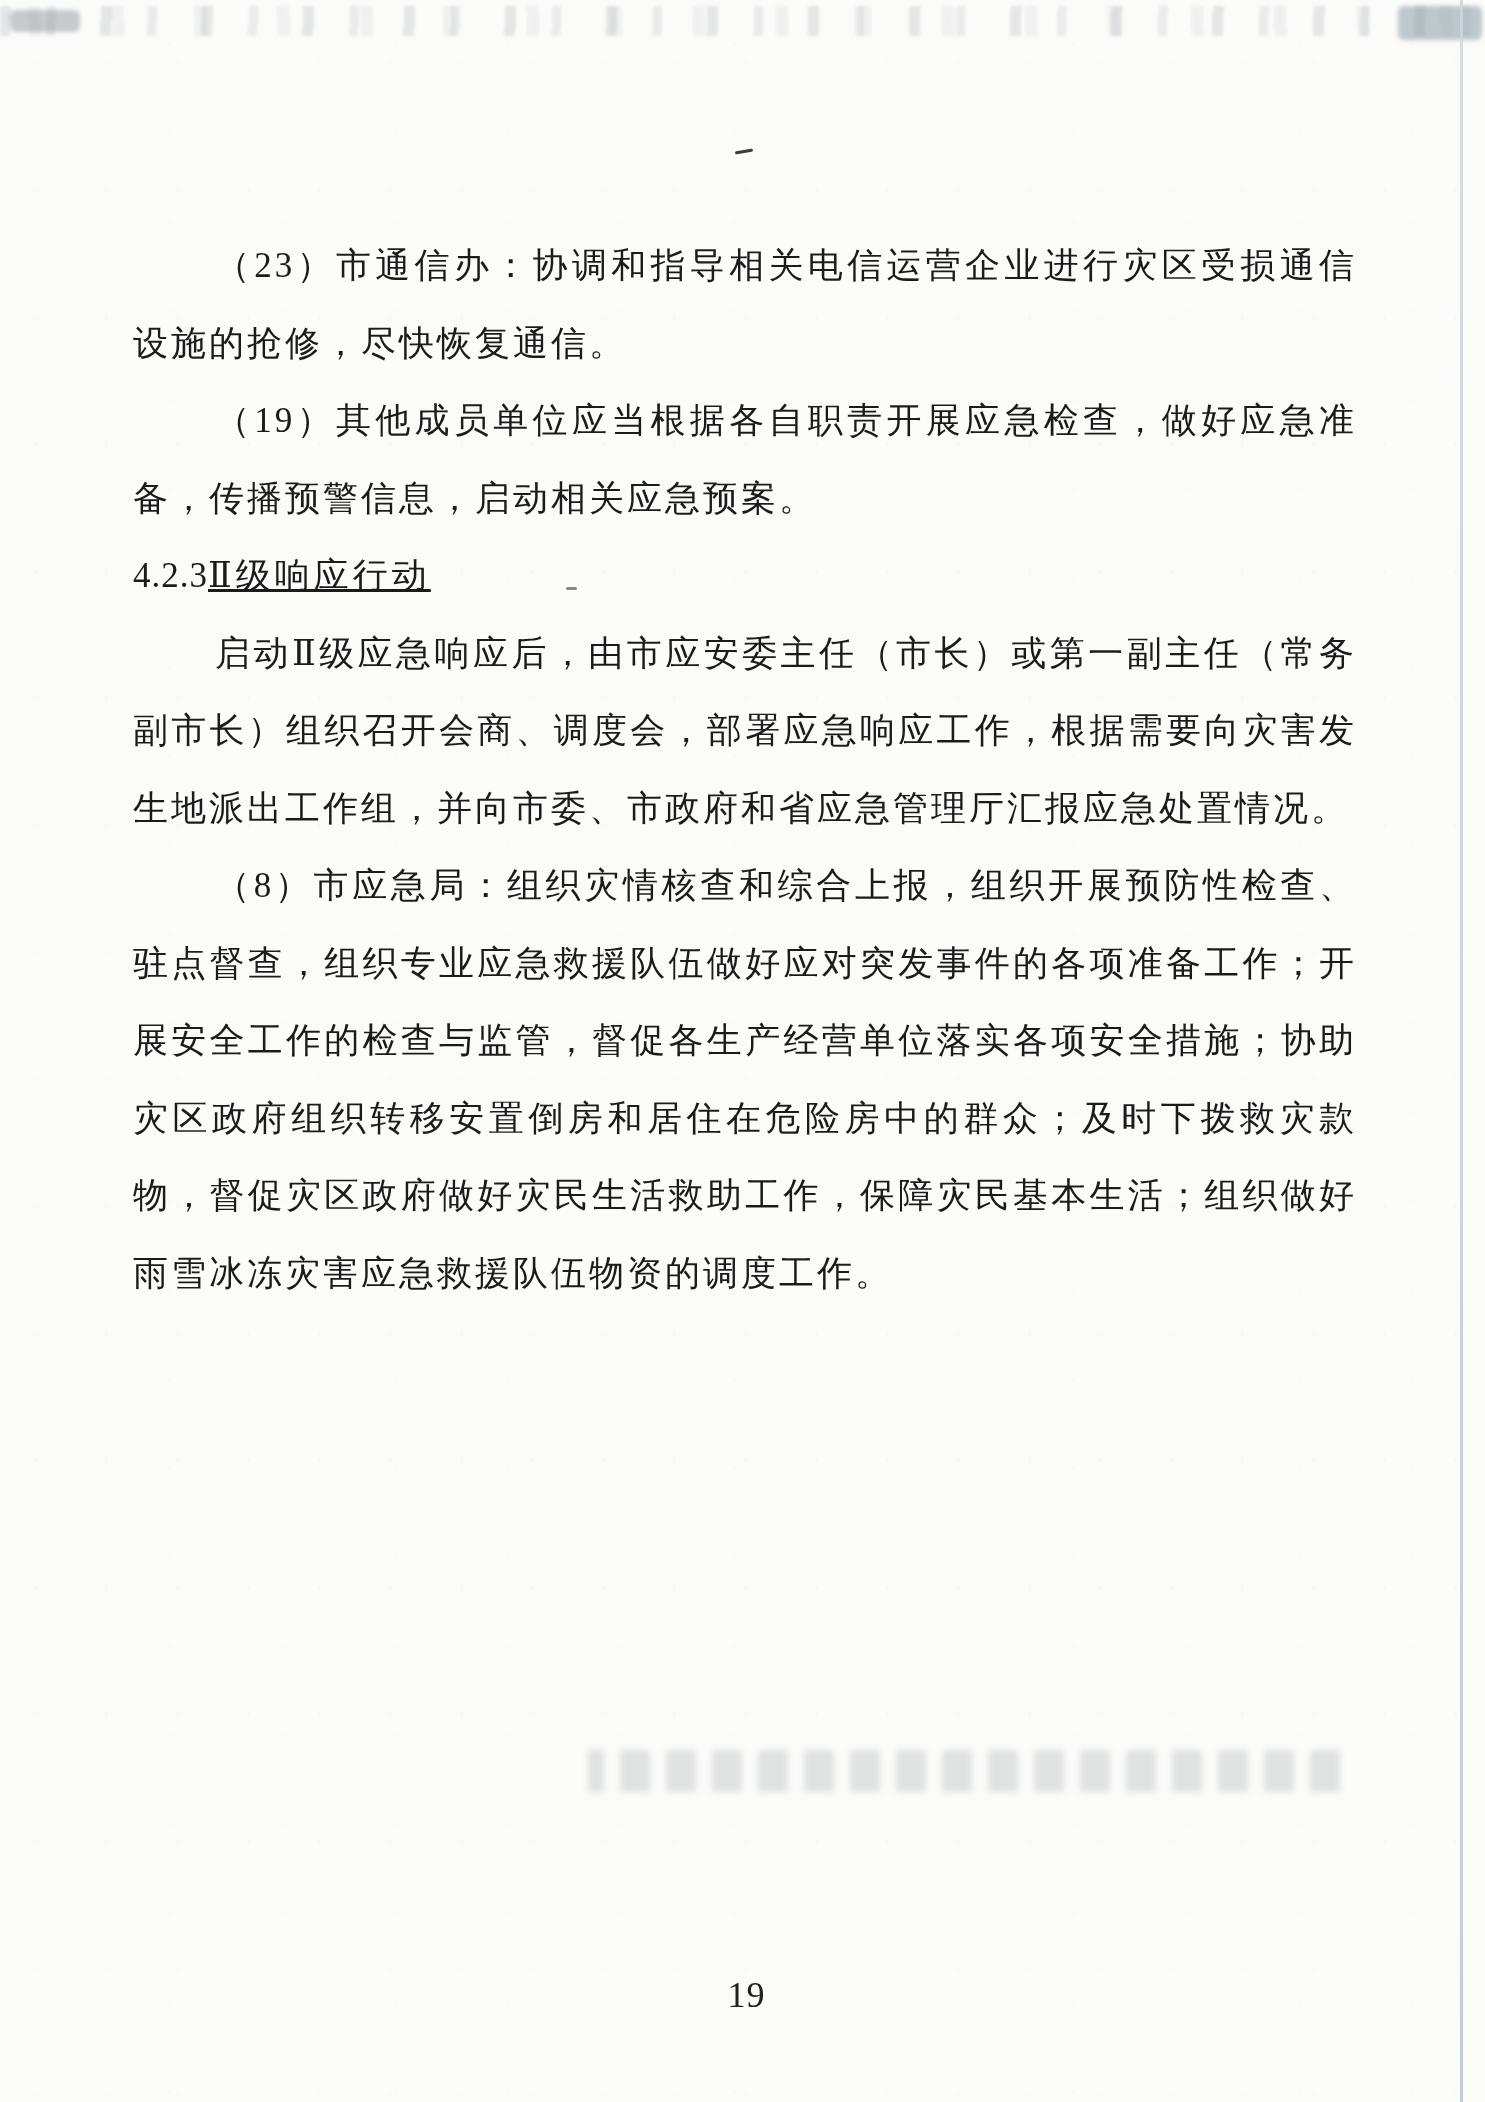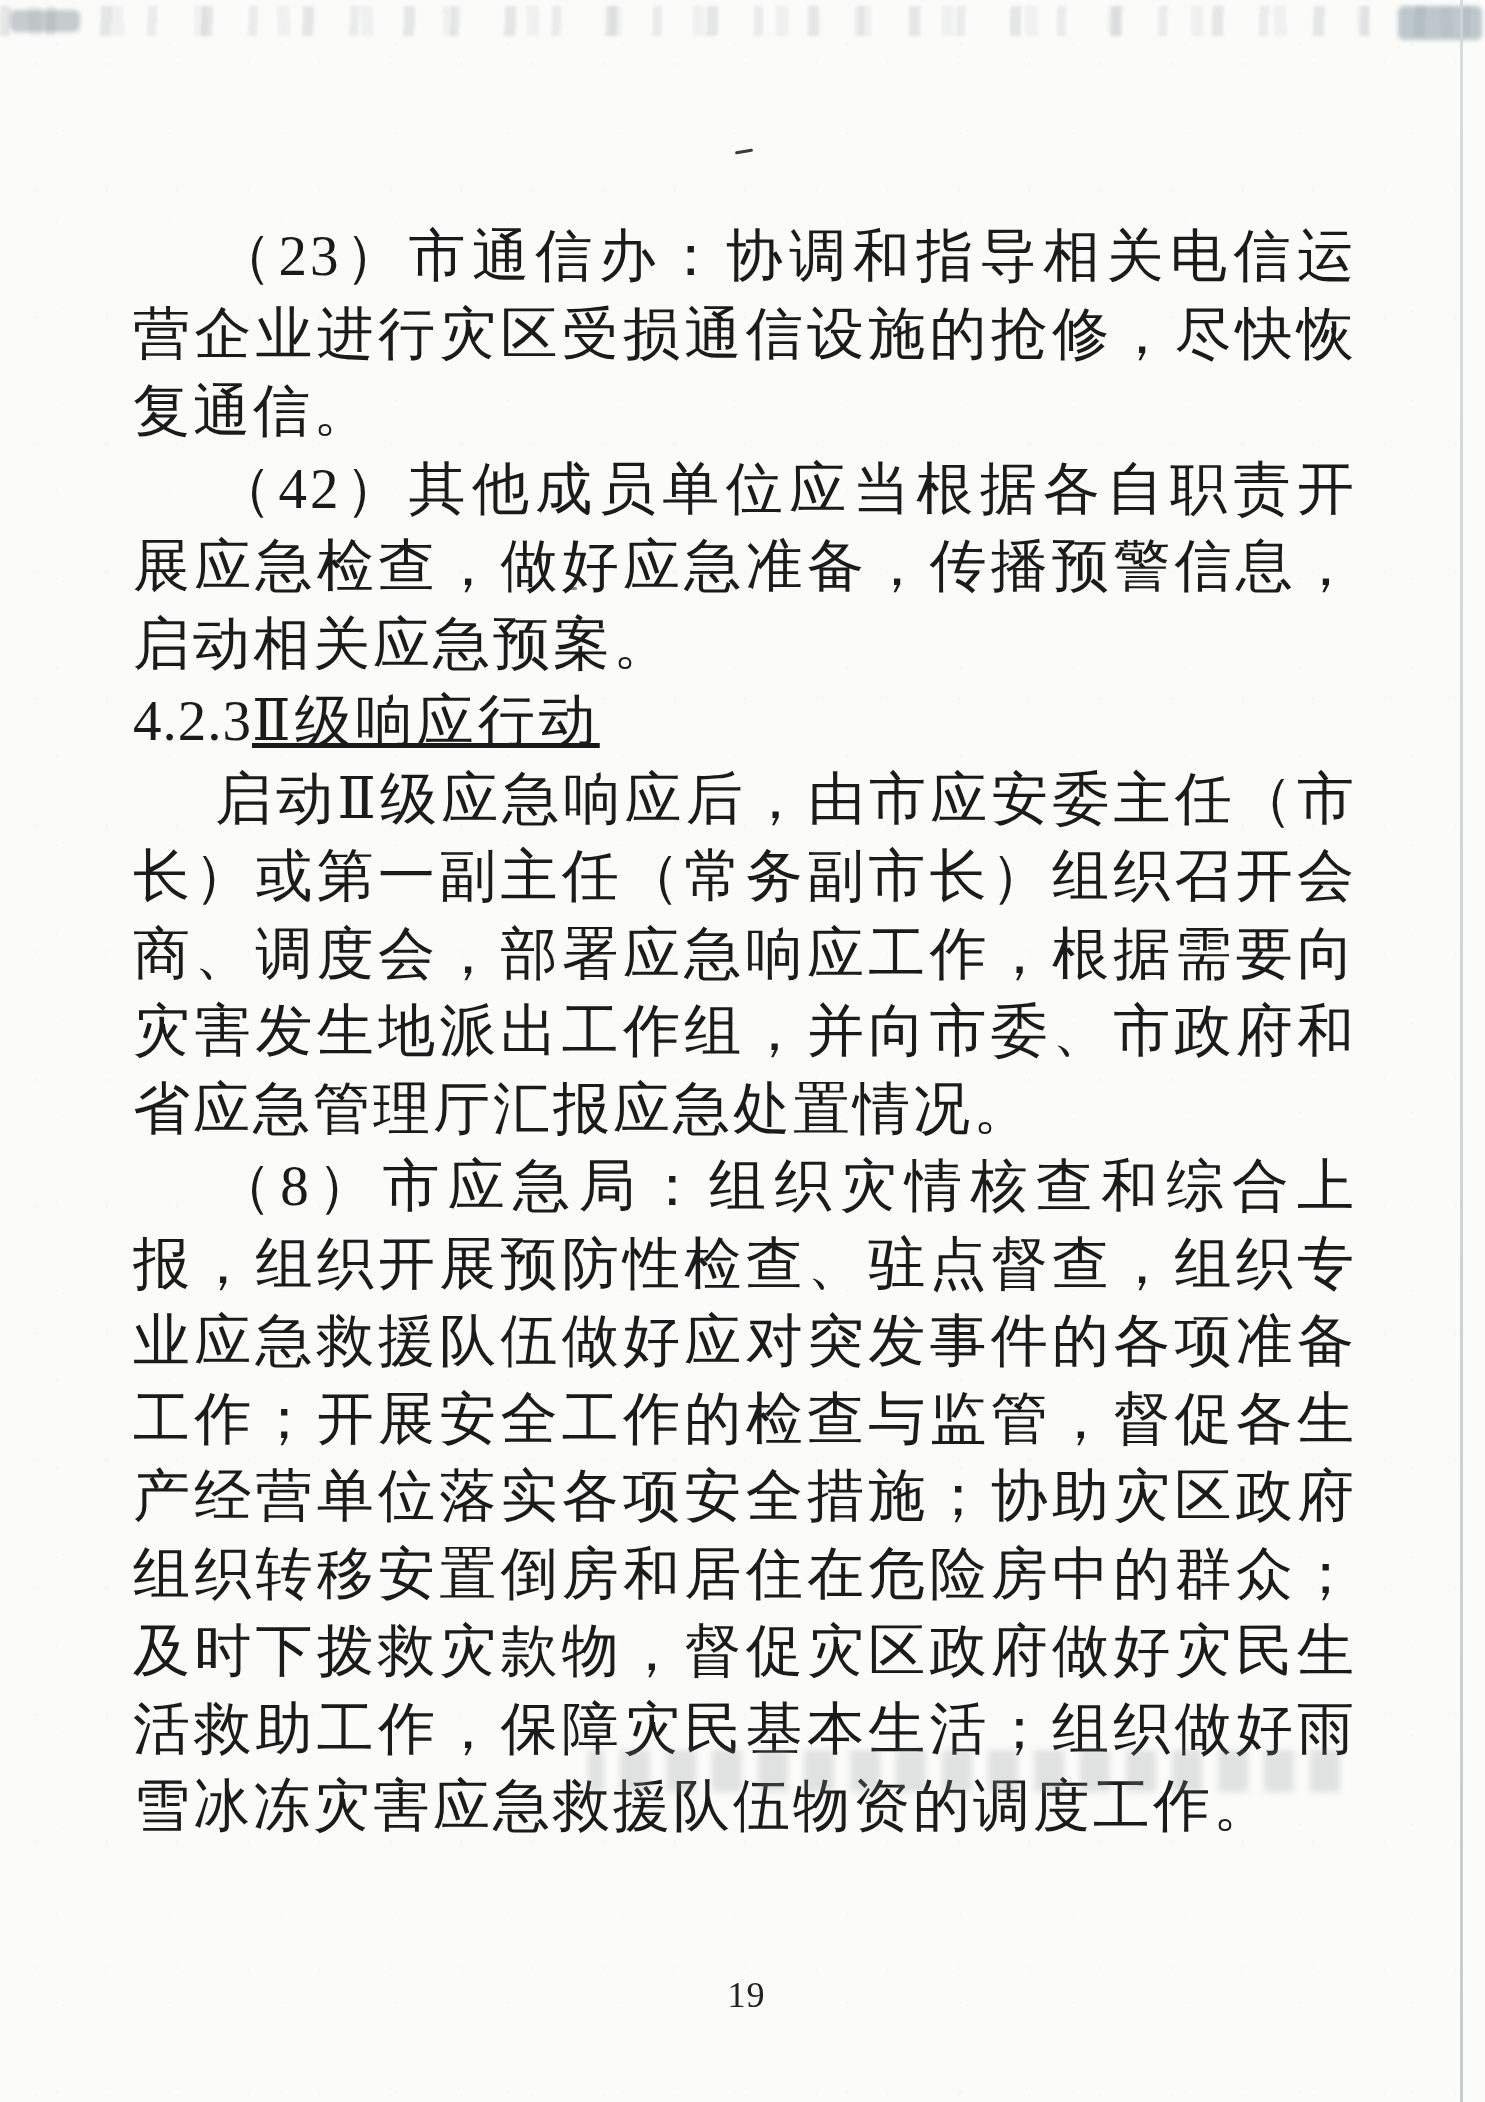--- a/index.html
+++ b/index.html
@@ -59,22 +59,22 @@
     position:absolute;left:588px;top:1750px;width:752px;height:42px;
     background:repeating-linear-gradient(90deg,
       rgba(140,152,150,0.55) 0 30px,
       transparent 30px 46px);
     filter:blur(3px);
     opacity:.45;
     transform:scaleX(-1);
   }
 
   .content{
-    position:absolute;left:133px;top:217px;width:1224px;
-    font-size:57px;line-height:77.5px;letter-spacing:3px;
+    position:absolute;left:133px;top:227px;width:1224px;
+    font-size:35px;line-height:77.5px;letter-spacing:3px;
     text-align:justify;text-justify:inter-ideograph;
   }
   .content p{margin:0;padding:0;}
   .body-para{text-indent:82px;}
   .heading{padding-left:126px;text-indent:0;}
   .heading .hnum{letter-spacing:1px;}
   .heading .htitle{letter-spacing:4px;text-decoration:underline;}
 
   .page-number{
     position:absolute;left:4px;top:1974px;width:1485px;
@@ -88,21 +88,21 @@
 
   <div class="top-noise"></div>
   <div class="noise-patch left"></div>
   <div class="noise-patch right"></div>
   <div class="edge-line"></div>
   <div class="dash-mark"></div>
   <div class="heading-dot"></div>
 
   <div class="content">
     <p class="body-para">（23）市通信办：协调和指导相关电信运营企业进行灾区受损通信设施的抢修，尽快恢复通信。</p>
-    <p class="body-para">（42）其他成员单位应当根据各自职责开展应急检查，做好应急准备，传播预警信息，启动相关应急预案。</p>
+    <p class="body-para">（19）其他成员单位应当根据各自职责开展应急检查，做好应急准备，传播预警信息，启动相关应急预案。</p>
     <p class="heading">
       <span class="hnum">4.2.3</span><span class="htitle">Ⅱ级响应行动</span>
     </p>
     <p class="body-para">启动Ⅱ级应急响应后，由市应安委主任（市长）或第一副主任（常务副市长）组织召开会商、调度会，部署应急响应工作，根据需要向灾害发生地派出工作组，并向市委、市政府和省应急管理厅汇报应急处置情况。</p>
     <p class="body-para">（8）市应急局：组织灾情核查和综合上报，组织开展预防性检查、驻点督查，组织专业应急救援队伍做好应对突发事件的各项准备工作；开展安全工作的检查与监管，督促各生产经营单位落实各项安全措施；协助灾区政府组织转移安置倒房和居住在危险房中的群众；及时下拨救灾款物，督促灾区政府做好灾民生活救助工作，保障灾民基本生活；组织做好雨雪冰冻灾害应急救援队伍物资的调度工作。</p>
   </div>
 
   <div class="bleedthrough"></div>
 
   <div class="page-number">19</div>

